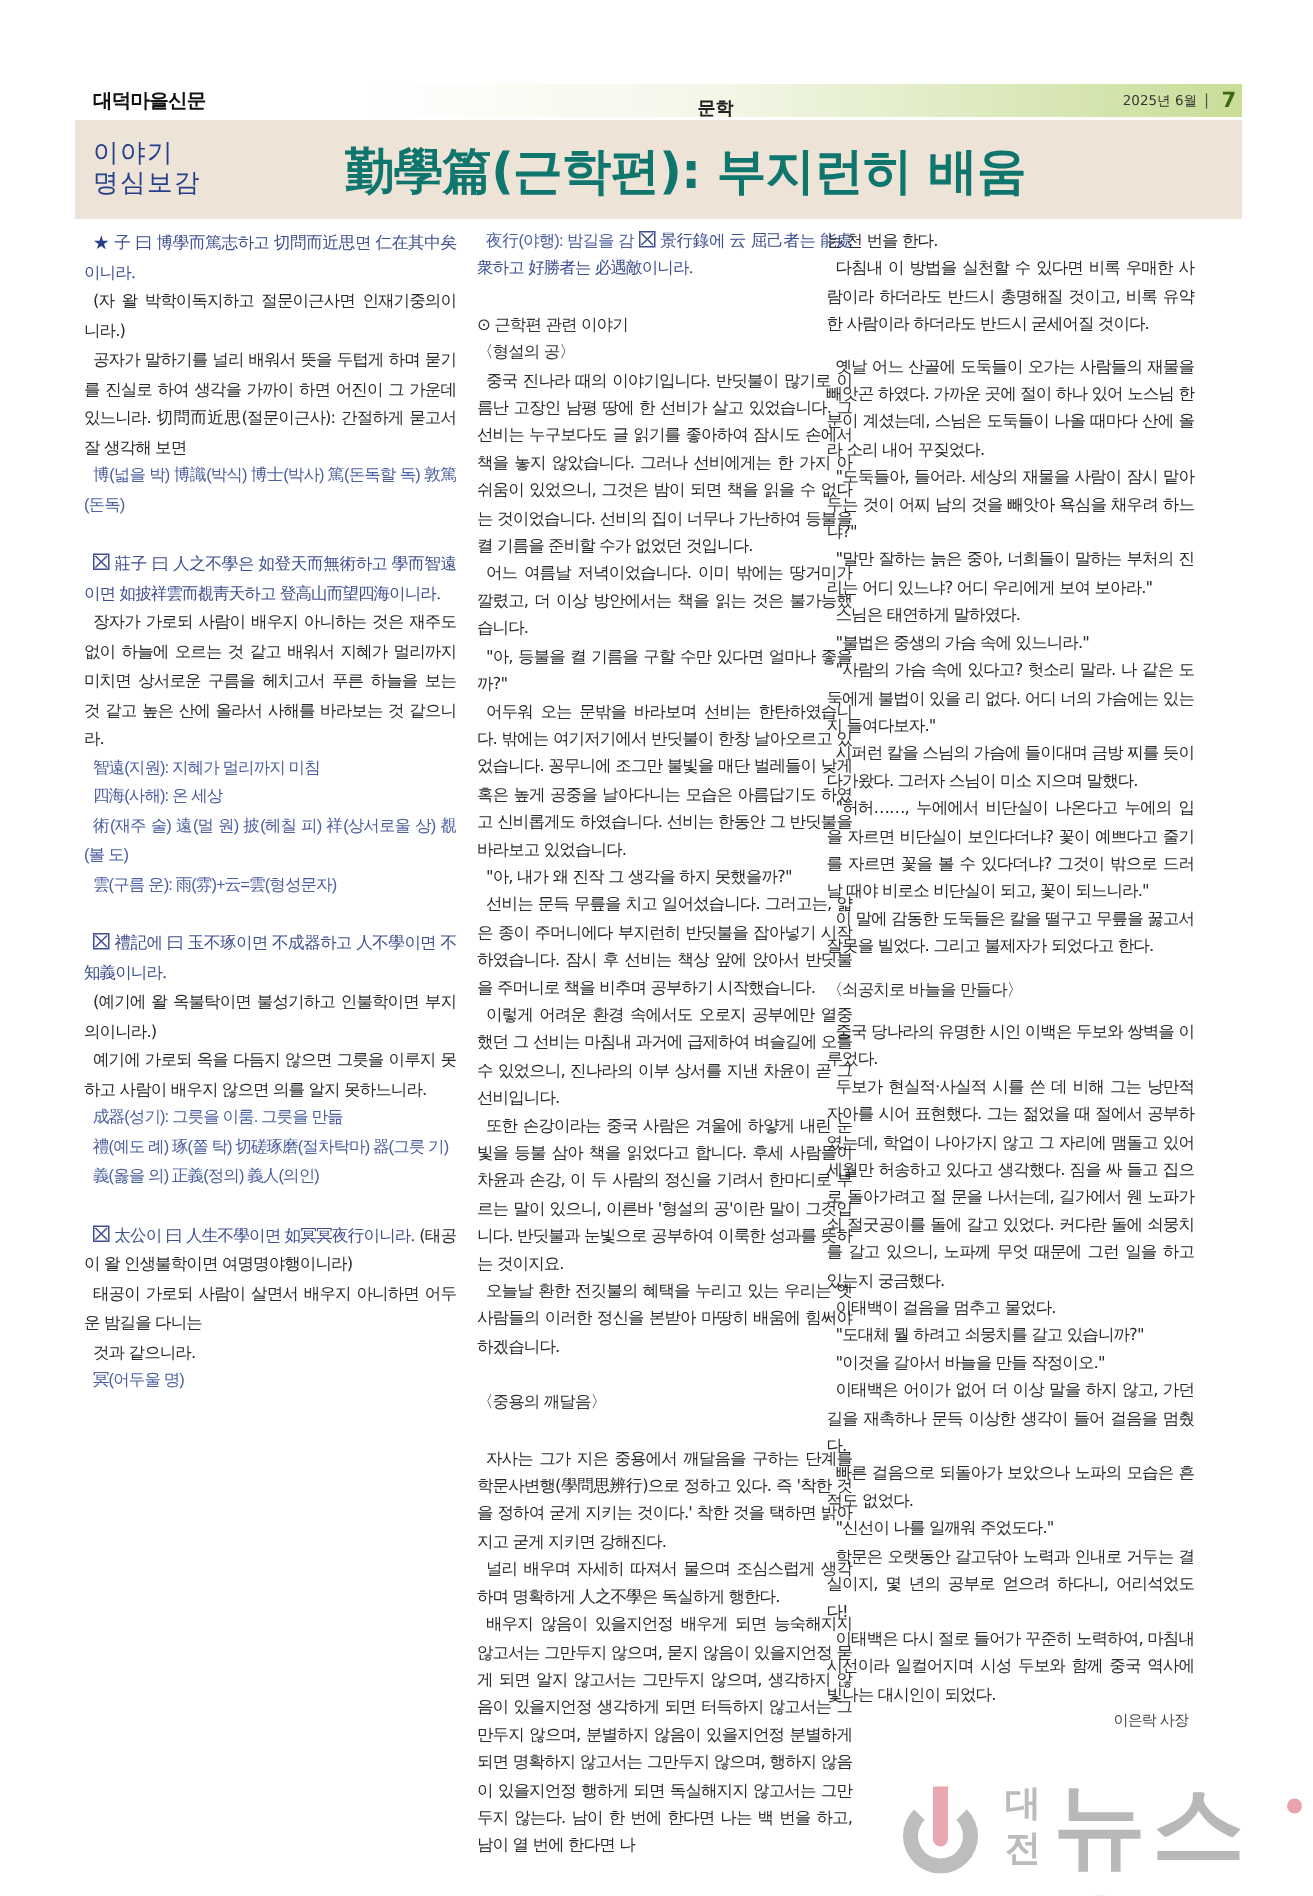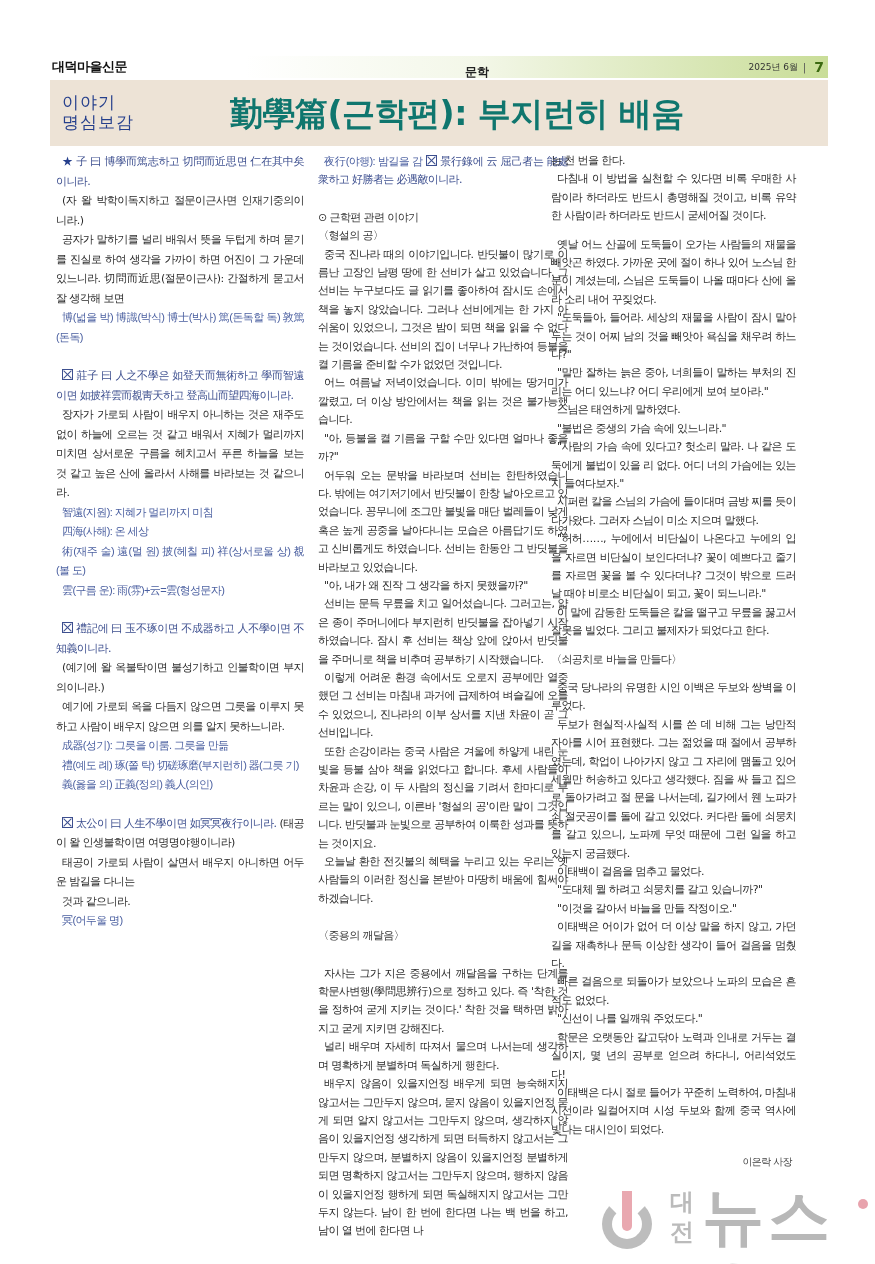--- a/index.html
+++ b/index.html
@@ -4,21 +4,21 @@
 <style>
   * { box-sizing: border-box; margin: 0; padding: 0; }
   html, body { width: 875px; height: 1264px; background: #ffffff; overflow: hidden; }
   body { font-family: "DejaVu Sans", "Liberation Sans", sans-serif; color: #2a2a2a; position: relative; }
 
   .masthead {
     position: absolute; left: 50px; top: 56px; width: 778px; height: 22px;
     background: linear-gradient(90deg, #ffffff 0%, #ffffff 25%, #f3f7e8 55%, #c9dd98 100%);
     display: flex; align-items: center;
   }
-  .masthead .paper-name { position: absolute; left: 2px; font-weight: bold; font-size: 13px; color: #111; letter-spacing: -0.5px; }
+  .masthead .paper-name { position: absolute; left: 12px; font-weight: bold; font-size: 13px; color: #111; letter-spacing: -0.5px; }
   .masthead .section-name { position: absolute; left: 415px; font-weight: bold; font-size: 12px; color: #222; margin-top: 11px; }
   .masthead .date { position: absolute; right: 30px; font-size: 9px; color: #333; }
   .masthead .sep { position: absolute; right: 22px; font-size: 10px; color: #555; }
   .masthead .page-num { position: absolute; right: 4px; font-size: 14px; color: #3c6a12; font-weight: bold; }
 
   .title-band {
     position: absolute; left: 50px; top: 80px; width: 778px; height: 66px;
     background: #ede3d6;
   }
   .title-band .series { position: absolute; left: 12px; top: 12px; color: #253f8c; font-size: 17px; line-height: 20px; font-family: "DejaVu Serif", serif; letter-spacing: 1px; }
@@ -33,21 +33,21 @@
   .hanja { color: #3d4f8f; font-family: "DejaVu Serif", serif; font-size: 11px; }
   .gloss { color: #4a5fa0; font-family: Liberation Sans, sans-serif; }
   .gap { height: 19px; }
   .gap-s { height: 10px; }
   .box-icon { display: inline-block; width: 11px; height: 11px; border: 1.2px solid #3d4f8f; position: relative; vertical-align: -1px; margin-right: 3px; }
   .box-icon::before, .box-icon::after { content: ""; position: absolute; left: 4px; top: -1px; width: 1px; height: 11px; background: #3d4f8f; }
   .box-icon::before { transform: rotate(45deg); }
   .box-icon::after { transform: rotate(-45deg); }
   .star { color: #253f8c; }
   .subhead { color: #333; }
-  .byline { text-align: right; font-size: 10px; color: #444; margin-top: 14px; padding-right: 4px; }
+  .byline { text-align: right; font-size: 10px; color: #444; margin-top: 0; padding-right: 4px; }
 
   .logo { position: absolute; left: 600px; top: 1185px; width: 270px; height: 72px; }
   .logo .ring { position: absolute; left: 2px; top: 14px; width: 50px; height: 50px; border: 10px solid #bdbdbd; border-radius: 50%; border-top-color: transparent; }
   .logo .stem { position: absolute; left: 22px; top: 6px; width: 10px; height: 40px; background: #e9a8b0; border-radius: 0 0 5px 5px; }
   .logo .dae { position: absolute; left: 70px; top: 4px; font-size: 24px; font-weight: bold; color: #bbbbbb; line-height: 26px; }
   .logo .jeon { position: absolute; left: 70px; top: 34px; font-size: 24px; font-weight: bold; color: #bbbbbb; line-height: 26px; }
   .logo .brand { position: absolute; left: 102px; top: -4px; font-size: 62px; font-weight: bold; color: #b8b8b8; letter-spacing: 4px; line-height: 72px; }
   .logo .dot { position: absolute; right: 2px; top: 14px; width: 10px; height: 10px; border-radius: 50%; background: #e8a3ad; }
 </style>
 </head>
@@ -81,21 +81,21 @@
   <div class="p gloss">智遠(지원): 지혜가 멀리까지 미침</div>
   <div class="p gloss">四海(사해): 온 세상</div>
   <div class="p gloss">術(재주 술) 遠(멀 원) 披(헤칠 피) 祥(상서로울 상) 覩(볼 도)</div>
   <div class="p gloss">雲(구름 운): 雨(雰)+云=雲(형성문자)</div>
   <div class="gap"></div>
 
   <div class="p hanja"><span class="box-icon"></span><span>禮記에 曰 玉不琢이면 不成器하고 人不學이면 不知義이니라.</span></div>
   <div class="p">(예기에 왈 옥불탁이면 불성기하고 인불학이면 부지의이니라.)</div>
   <div class="p">예기에 가로되 옥을 다듬지 않으면 그릇을 이루지 못 하고 사람이 배우지 않으면 의를 알지 못하느니라.</div>
   <div class="p gloss">成器(성기): 그릇을 이룸. 그릇을 만듦</div>
-  <div class="p gloss">禮(예도 례) 琢(쫄 탁) 切磋琢磨(부지런히) 器(그릇 기)</div>
+  <div class="p gloss">禮(예도 례) 琢(쫄 탁) 切磋琢磨(절차탁마) 器(그릇 기)</div>
   <div class="p gloss">義(옳을 의) 正義(정의) 義人(의인)</div>
   <div class="gap"></div>
 
   <div class="p hanja"><span class="box-icon"></span><span>太公이 曰 人生不學이면 如冥冥夜行이니라.</span> <span style="color:#2a2a2a;font-family:'DejaVu Sans',sans-serif">(태공이 왈 인생불학이면 여명명야행이니라)</span></div>
   <div class="p">태공이 가로되 사람이 살면서 배우지 아니하면 어두운 밤길을 다니는</div>
   <div class="p">것과 같으니라.</div>
   <div class="p gloss">冥(어두울 명)</div>
 </div>
 
 <div class="col col2">
@@ -109,21 +109,21 @@
   <div class="p">어두워 오는 문밖을 바라보며 선비는 한탄하였습니다. 밖에는 여기저기에서 반딧불이 한창 날아오르고 있었습니다. 꽁무니에 조그만 불빛을 매단 벌레들이 낮게 혹은 높게 공중을 날아다니는 모습은 아름답기도 하였고 신비롭게도 하였습니다. 선비는 한동안 그 반딧불을 바라보고 있었습니다.</div>
   <div class="p">"아, 내가 왜 진작 그 생각을 하지 못했을까?"</div>
   <div class="p">선비는 문득 무릎을 치고 일어섰습니다. 그러고는, 얇은 종이 주머니에다 부지런히 반딧불을 잡아넣기 시작하였습니다. 잠시 후 선비는 책상 앞에 앉아서 반딧불을 주머니로 책을 비추며 공부하기 시작했습니다.</div>
   <div class="p">이렇게 어려운 환경 속에서도 오로지 공부에만 열중했던 그 선비는 마침내 과거에 급제하여 벼슬길에 오를 수 있었으니, 진나라의 이부 상서를 지낸 차윤이 곧 그 선비입니다.</div>
   <div class="p">또한 손강이라는 중국 사람은 겨울에 하얗게 내린 눈빛을 등불 삼아 책을 읽었다고 합니다. 후세 사람들이 차윤과 손강, 이 두 사람의 정신을 기려서 한마디로 부르는 말이 있으니, 이른바 '형설의 공'이란 말이 그것입니다. 반딧불과 눈빛으로 공부하여 이룩한 성과를 뜻하는 것이지요.</div>
   <div class="p">오늘날 환한 전깃불의 혜택을 누리고 있는 우리는 옛사람들의 이러한 정신을 본받아 마땅히 배움에 힘써야 하겠습니다.</div>
   <div class="gap"></div>
   <div class="subhead">〈중용의 깨달음〉</div>
   <div class="gap"></div>
   <div class="p">자사는 그가 지은 중용에서 깨달음을 구하는 단계를 학문사변행(學問思辨行)으로 정하고 있다. 즉 '착한 것을 정하여 굳게 지키는 것이다.' 착한 것을 택하면 밝아지고 굳게 지키면 강해진다.</div>
-  <div class="p">널리 배우며 자세히 따져서 물으며 나서는데 생각하며 명확하게 분별하며 독실하게 행한다.</div>
+  <div class="p">널리 배우며 자세히 따져서 물으며 조심스럽게 생각하며 명확하게 人之不學은 독실하게 행한다.</div>
   <div class="p">배우지 않음이 있을지언정 배우게 되면 능숙해지지 않고서는 그만두지 않으며, 묻지 않음이 있을지언정 묻게 되면 알지 않고서는 그만두지 않으며, 생각하지 않음이 있을지언정 생각하게 되면 터득하지 않고서는 그만두지 않으며, 분별하지 않음이 있을지언정 분별하게 되면 명확하지 않고서는 그만두지 않으며, 행하지 않음이 있을지언정 행하게 되면 독실해지지 않고서는 그만두지 않는다. 남이 한 번에 한다면 나는 백 번을 하고, 남이 열 번에 한다면 나</div>
 </div>
 
 <div class="col col3">
   <div class="p" style="text-indent:0">는 천 번을 한다.</div>
   <div class="p">다침내 이 방법을 실천할 수 있다면 비록 우매한 사람이라 하더라도 반드시 총명해질 것이고, 비록 유약한 사람이라 하더라도 반드시 굳세어질 것이다.</div>
   <div class="gap-s"></div>
   <div class="p">옛날 어느 산골에 도둑들이 오가는 사람들의 재물을 빼앗곤 하였다. 가까운 곳에 절이 하나 있어 노스님 한 분이 계셨는데, 스님은 도둑들이 나올 때마다 산에 올라 소리 내어 꾸짖었다.</div>
   <div class="p">"도둑들아, 들어라. 세상의 재물을 사람이 잠시 맡아 두는 것이 어찌 남의 것을 빼앗아 욕심을 채우려 하느냐?"</div>
   <div class="p">"말만 잘하는 늙은 중아, 너희들이 말하는 부처의 진리는 어디 있느냐? 어디 우리에게 보여 보아라."</div>

